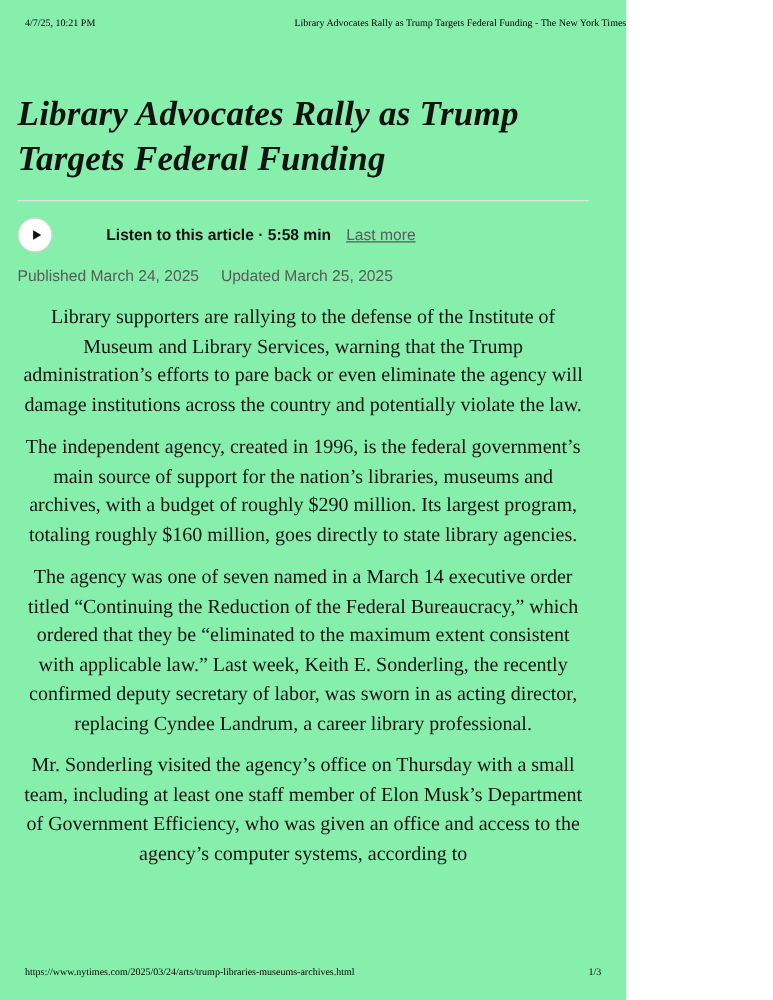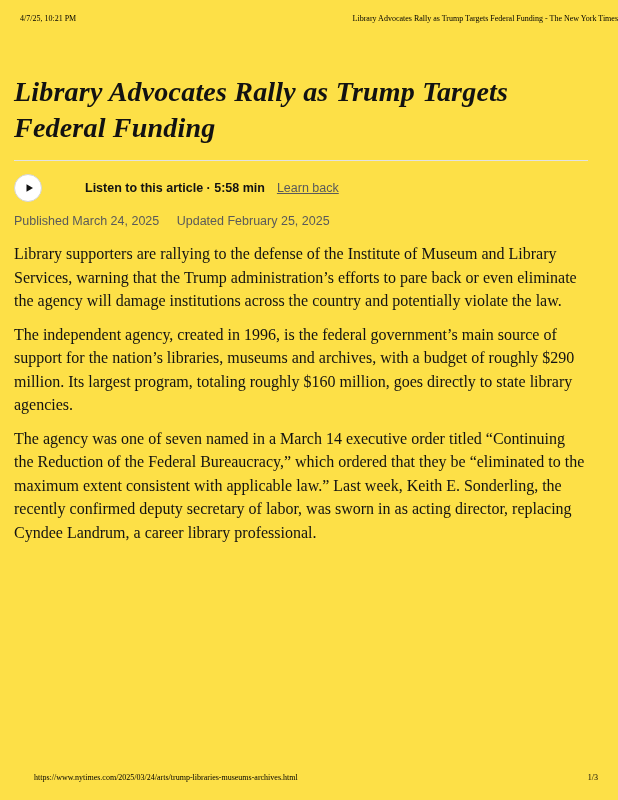--- a/index.html
+++ b/index.html
@@ -1,42 +1,42 @@
 <!DOCTYPE html>
 <html><head>
 <meta charset="utf-8">
 <style>
   * { margin: 0; padding: 0; box-sizing: border-box; }
   html, body { background: #ffffff; }
   .page {
     position: relative;
-    width: 618px;
+    width: 501px;
     height: 800px;
-    background: #fde047;
+    background: #86efac;
     overflow: hidden;
     font-family: "Liberation Serif", serif;
     color: #121212;
   }
 
   
   .print-header {
     position: absolute;
     top: 13px;
     left: 0;
     right: 0;
     height: 12px;
     font: 8px/12px "Liberation Serif", serif;
     color: #000000;
   }
   .print-header .ph-datetime { position: absolute; left: 20px; }
   .print-header .ph-title { position: absolute; left: 0; right: 0; text-align: right; }
   .print-footer {
     position: absolute;
     bottom: 16px;
-    left: 14px;
+    left: 0;
     right: 0;
     height: 12px;
     font: 8px/12px "Liberation Serif", serif;
     color: #000000;
     padding-left: 20px;
   }
   .print-footer .pf-url { position: absolute; left: 20px; }
   .print-footer .pf-page { position: absolute; right: 20px; }
 
   
@@ -119,20 +119,21 @@
 
   .dateline {
     margin-top: 11px;
     font: 400 12.5px/16px "Liberation Sans", sans-serif;
     color: #5a5a5a;
   }
   .dateline .updated { margin-left: 14px; }
 
   .body-text {
     margin-top: 13px;
+    text-align: center;
   }
   .body-text p {
     font: 400 16px/23.5px "Liberation Serif", serif;
     color: #121212;
     margin-bottom: 10px;
   }
 </style>
 </head>
 <body>
 
@@ -152,33 +153,34 @@
 
     <div class="listen-row">
       <button class="play-button">
         <span>
           <svg width="12" height="12" viewBox="0 0 24 24">
               <path d="M7 4.5v15l13-7.5z" fill="#121212"></path>
             </svg>
         </span>
       </button>
       <span class="listen-label">Listen to this article · 5:58 min</span>
-      <a class="learn-more">Learn back</a>
+      <a class="learn-more">Last more</a>
     </div>
 
 
     <div class="dateline">
       <span class="published">Published March 24, 2025</span>
-      <span class="updated">Updated February 25, 2025</span>
+      <span class="updated">Updated March 25, 2025</span>
     </div>
 
     <div class="body-text">
       <p>Library supporters are rallying to the defense of the Institute of Museum and Library Services, warning that the Trump administration’s efforts to pare back or even eliminate the agency will damage institutions across the country and potentially violate the law.</p>
       <p>The independent agency, created in 1996, is the federal government’s main source of support for the nation’s libraries, museums and archives, with a budget of roughly $290 million. Its largest program, totaling roughly $160 million, goes directly to state library agencies.</p>
       <p>The agency was one of seven named in a March 14 executive order titled “Continuing the Reduction of the Federal Bureaucracy,” which ordered that they be “eliminated to the maximum extent consistent with applicable law.” Last week, Keith E. Sonderling, the recently confirmed deputy secretary of labor, was sworn in as acting director, replacing Cyndee Landrum, a career library professional.</p>
+      <p>Mr. Sonderling visited the agency’s office on Thursday with a small team, including at least one staff member of Elon Musk’s Department of Government Efficiency, who was given an office and access to the agency’s computer systems, according to</p>
     </div>
 
   </div>
 
   <div class="print-footer">
     <span class="pf-url">https://www.nytimes.com/2025/03/24/arts/trump-libraries-museums-archives.html</span>
     <span class="pf-page">1/3</span>
   </div>
 
 </div>

